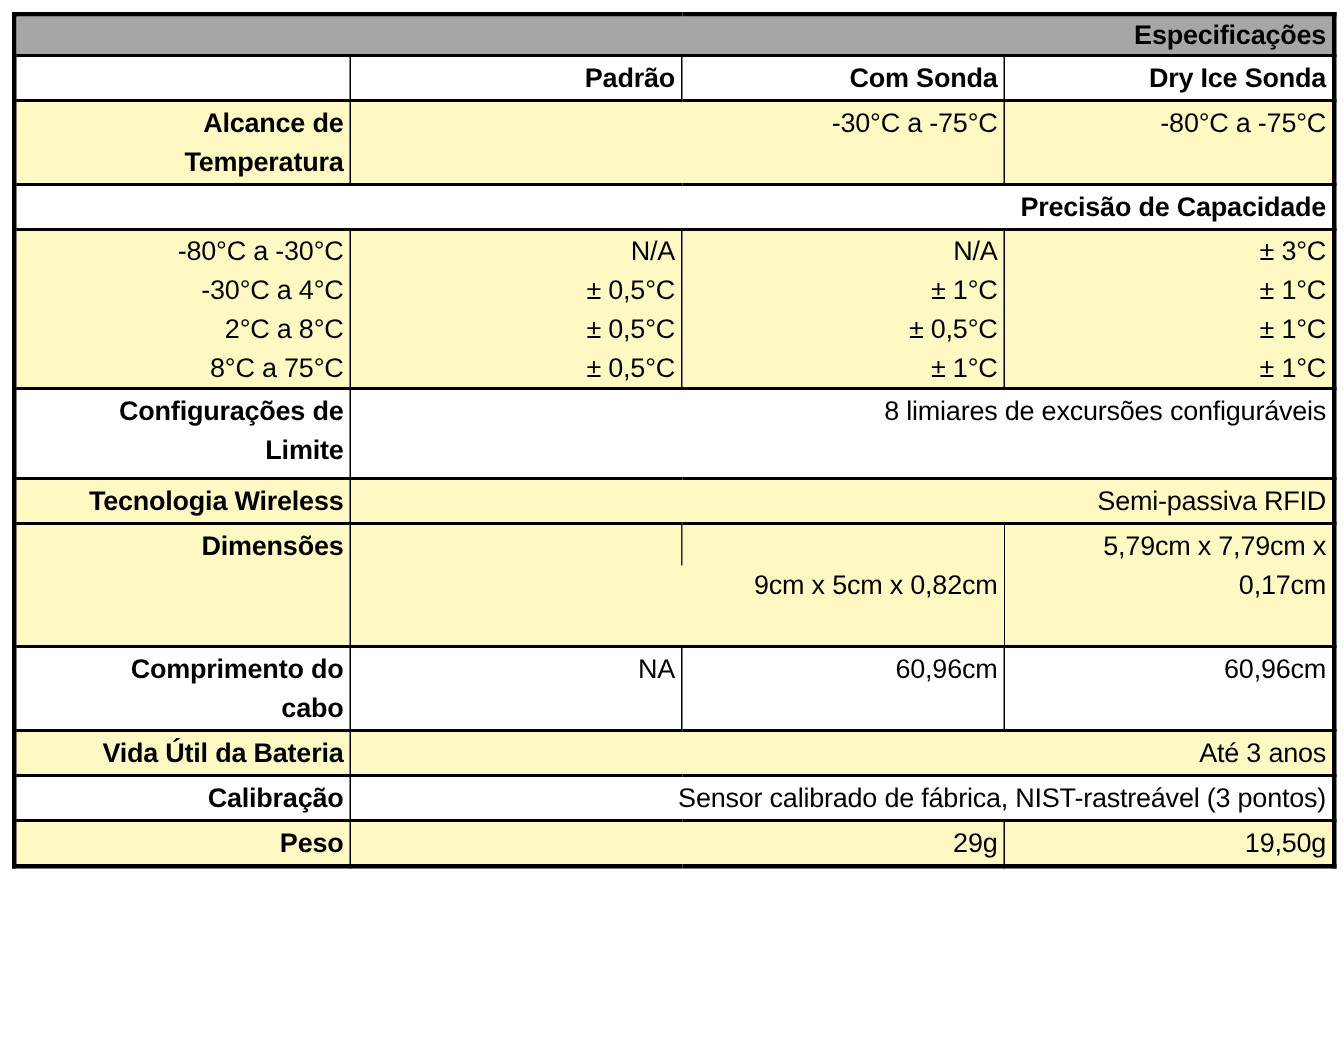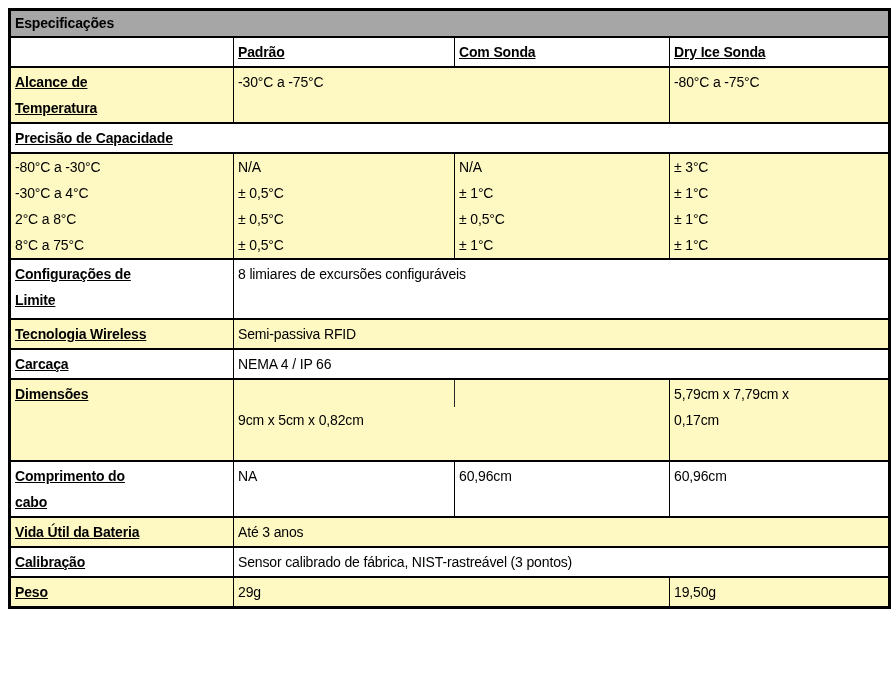--- a/index.html
+++ b/index.html
@@ -19,37 +19,37 @@
     border-collapse: collapse;
     table-layout: fixed;
     width: 880px;
     border: 3px solid #000000;
   }
   td {
     border-left: 1px solid #000000;
     border-right: 1px solid #000000;
     border-top: 2px solid #000000;
     border-bottom: 2px solid #000000;
-    text-align: left;
+    text-align: right;
     vertical-align: top;
     padding: 1px 4px;
-    font-size: 14px;
+    font-size: 18px;
     line-height: 26px;
     letter-spacing: -0.15px;
     white-space: pre-line;
     overflow: hidden;
     box-sizing: border-box;
   }
   td.title-cell {
     background: #a6a6a6;
     font-weight: bold;
     line-height: 23px;
   }
   td.gray { background: #fef9c3; }
-  td.bold { font-weight: bold; text-decoration: underline; }
+  td.bold { font-weight: bold; }
   tr.prec-row td {
     border-top: none;
     border-bottom: none;
     line-height: 26px;
     padding-top: 0;
     padding-bottom: 0;
   }
   td.rel { position: relative; margin-top: 11px; }
   .stray-divider {
     position: absolute;
@@ -126,24 +126,20 @@
       <td colspan="3">8 limiares de excursões configuráveis</td>
     </tr>
 
 
 
     <tr style="height:26px">
       <td class="gray bold">Tecnologia Wireless</td>
       <td colspan="3" class="gray">Semi-passiva RFID</td>
     </tr>
 
-    <tr style="height:23px">
-      <td class="bold">Carcaça</td>
-      <td colspan="3">NEMA 4 / IP 66</td>
-    </tr>
 
     <tr style="height:60px">
       <td class="gray bold">Dimensões</td>
       <td colspan="2" class="gray rel">
         <span>9cm x 5cm x 0,82cm</span>
         <div class="stray-divider"></div>
       </td>
       <td class="gray">5,79cm x 7,79cm x
 0,17cm</td>
     </tr>

